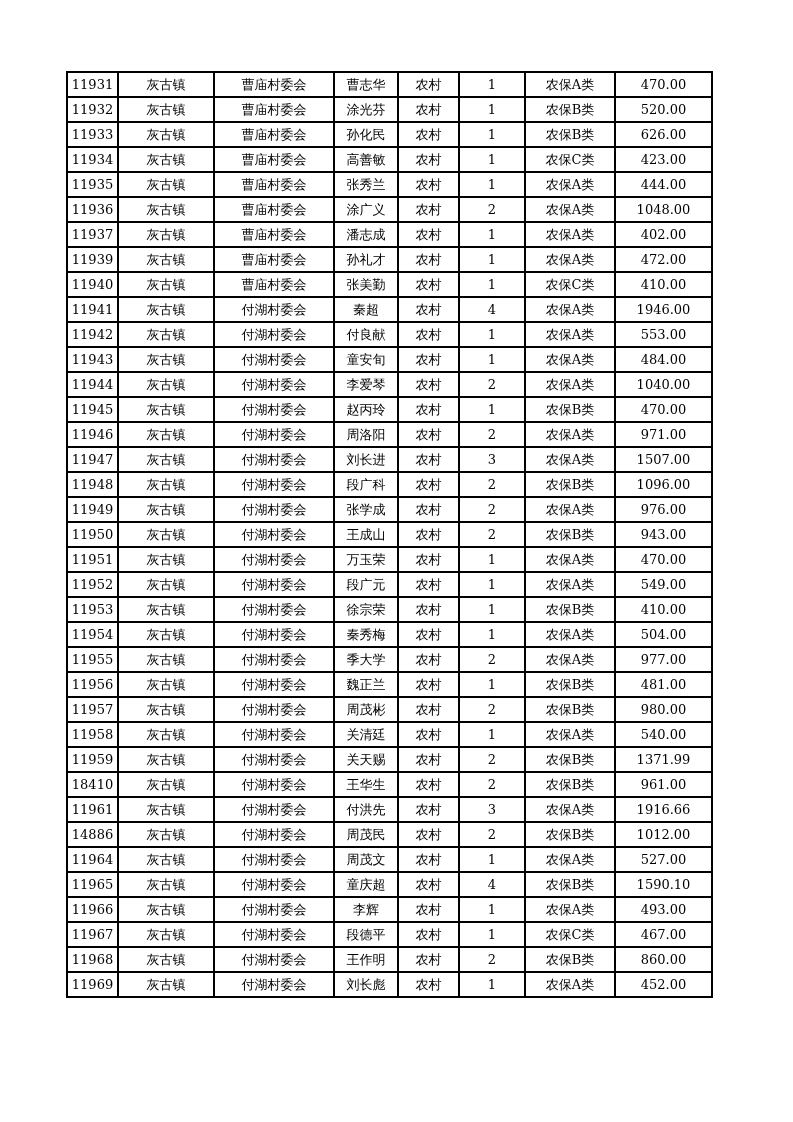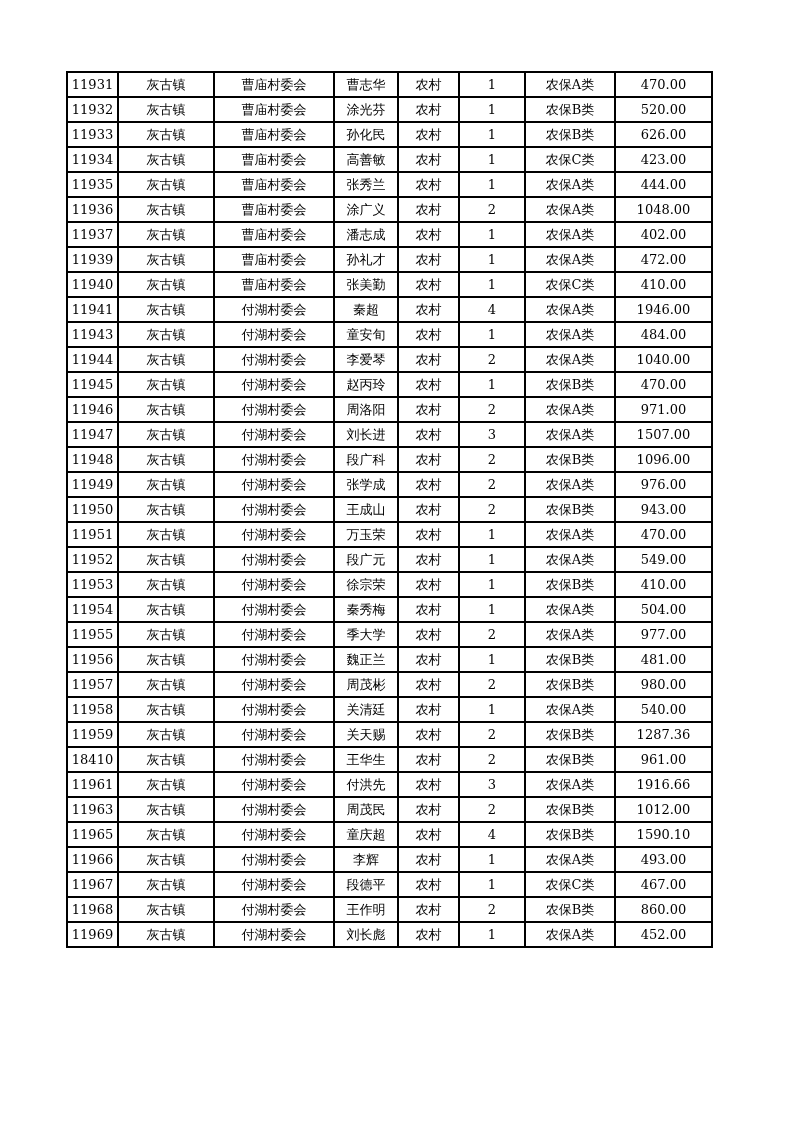--- a/index.html
+++ b/index.html
@@ -154,20 +154,30 @@
           <td>11941</td>
           <td>灰古镇</td>
           <td>付湖村委会</td>
           <td>秦超</td>
           <td>农村</td>
           <td>4</td>
           <td>农保A类</td>
           <td>1946.00</td>
         </tr>
         <tr>
+          <td>11942</td>
+          <td>灰古镇</td>
+          <td>付湖村委会</td>
+          <td>付良献</td>
+          <td>农村</td>
+          <td>1</td>
+          <td>农保A类</td>
+          <td>553.00</td>
+        </tr>
+        <tr>
           <td>11943</td>
           <td>灰古镇</td>
           <td>付湖村委会</td>
           <td>童安旬</td>
           <td>农村</td>
           <td>1</td>
           <td>农保A类</td>
           <td>484.00</td>
         </tr>
         <tr>
@@ -321,21 +331,21 @@
           <td>540.00</td>
         </tr>
         <tr>
           <td>11959</td>
           <td>灰古镇</td>
           <td>付湖村委会</td>
           <td>关天赐</td>
           <td>农村</td>
           <td>2</td>
           <td>农保B类</td>
-          <td>1287.36</td>
+          <td>1371.99</td>
         </tr>
         <tr>
           <td>18410</td>
           <td>灰古镇</td>
           <td>付湖村委会</td>
           <td>王华生</td>
           <td>农村</td>
           <td>2</td>
           <td>农保B类</td>
           <td>961.00</td>
@@ -344,28 +354,38 @@
           <td>11961</td>
           <td>灰古镇</td>
           <td>付湖村委会</td>
           <td>付洪先</td>
           <td>农村</td>
           <td>3</td>
           <td>农保A类</td>
           <td>1916.66</td>
         </tr>
         <tr>
-          <td>11963</td>
+          <td>14886</td>
           <td>灰古镇</td>
           <td>付湖村委会</td>
           <td>周茂民</td>
           <td>农村</td>
           <td>2</td>
           <td>农保B类</td>
           <td>1012.00</td>
+        </tr>
+        <tr>
+          <td>11964</td>
+          <td>灰古镇</td>
+          <td>付湖村委会</td>
+          <td>周茂文</td>
+          <td>农村</td>
+          <td>1</td>
+          <td>农保A类</td>
+          <td>527.00</td>
         </tr>
         <tr>
           <td>11965</td>
           <td>灰古镇</td>
           <td>付湖村委会</td>
           <td>童庆超</td>
           <td>农村</td>
           <td>4</td>
           <td>农保B类</td>
           <td>1590.10</td>

